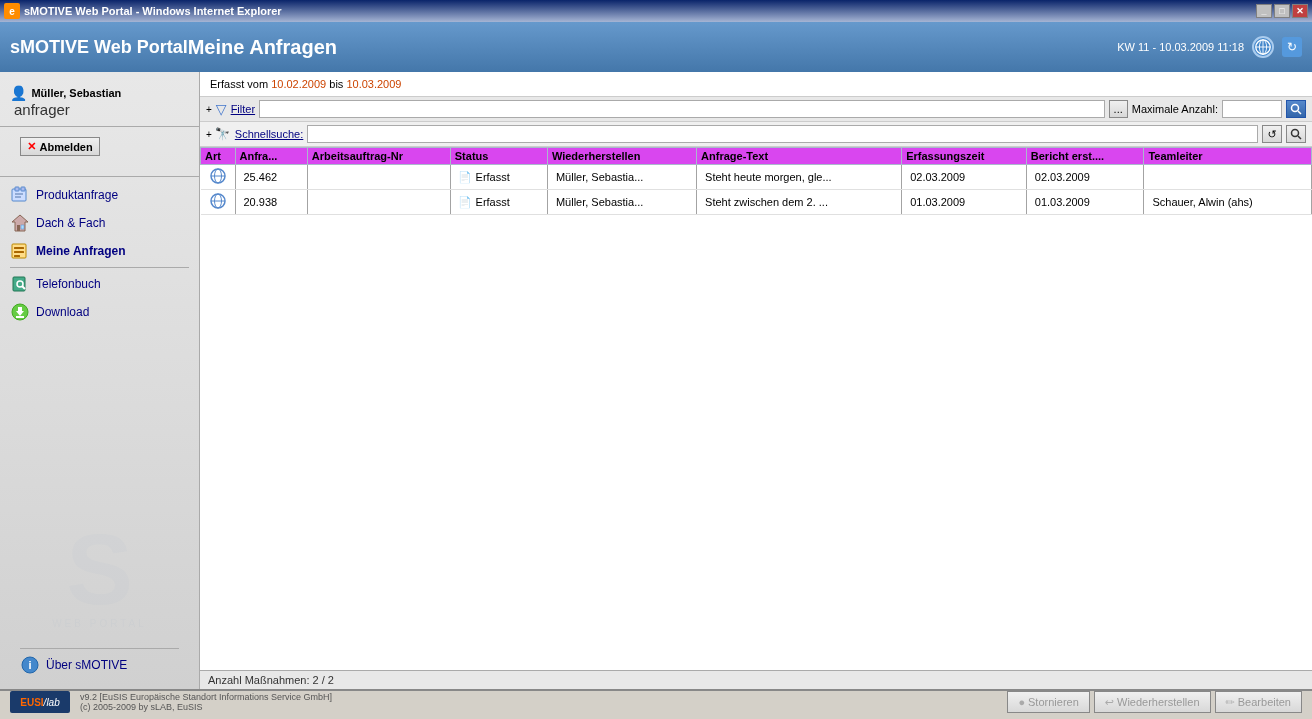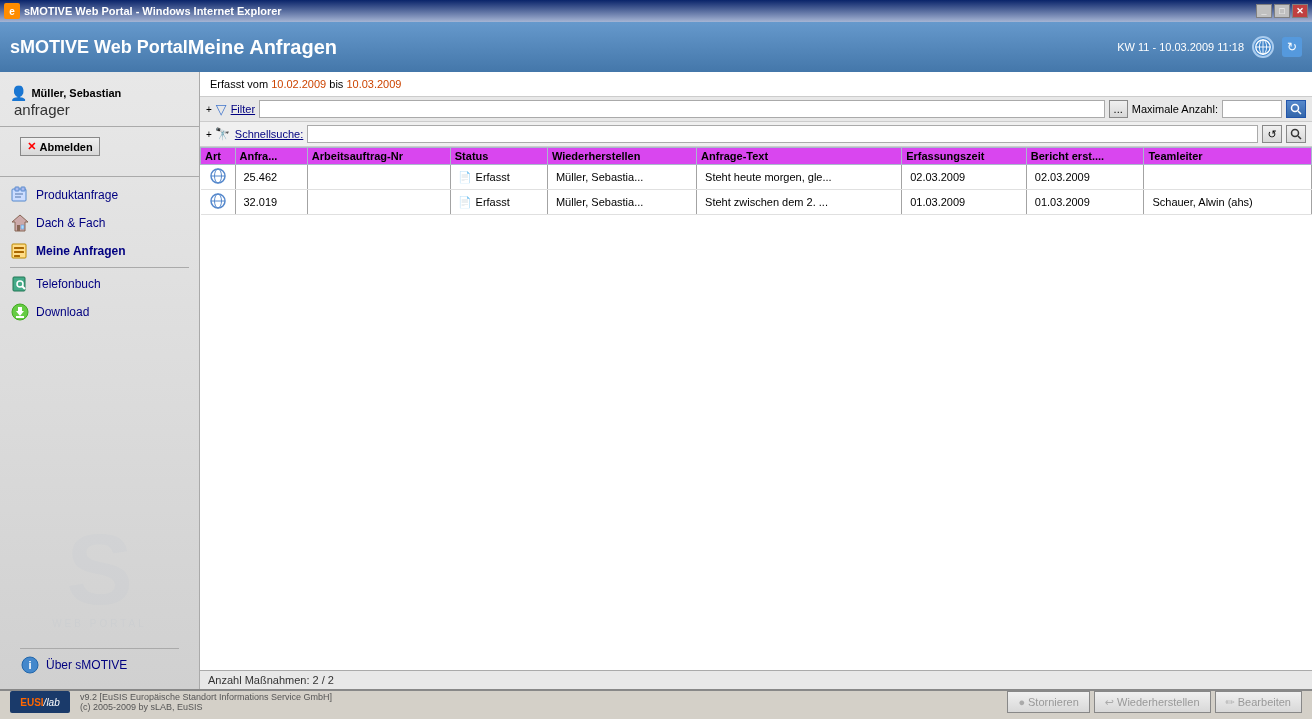--- a/index.html
+++ b/index.html
@@ -449,21 +449,21 @@
             <td></td>
           </tr>
           <tr class="table-row">
             <td style="text-align:center;">
               <svg width="18" height="18" viewBox="0 0 18 18">
                   <circle cx="9" cy="9" r="7" fill="none" stroke="#5588cc" stroke-width="1.5"></circle>
                   <ellipse cx="9" cy="9" rx="3.5" ry="7" fill="none" stroke="#5588cc" stroke-width="1"></ellipse>
                   <line x1="2" y1="9" x2="16" y2="9" stroke="#5588cc" stroke-width="1"></line>
                 </svg>
             </td>
-            <td>32.019</td>
+            <td>20.938</td>
             <td></td>
             <td>
               <span style="font-size:11px; color:#666;">📄</span> Erfasst
             </td>
             <td>Müller, Sebastia...</td>
             <td>Steht zwischen dem 2. ...</td>
             <td>01.03.2009</td>
             <td>01.03.2009</td>
             <td>Schauer, Alwin (ahs)</td>
           </tr>

